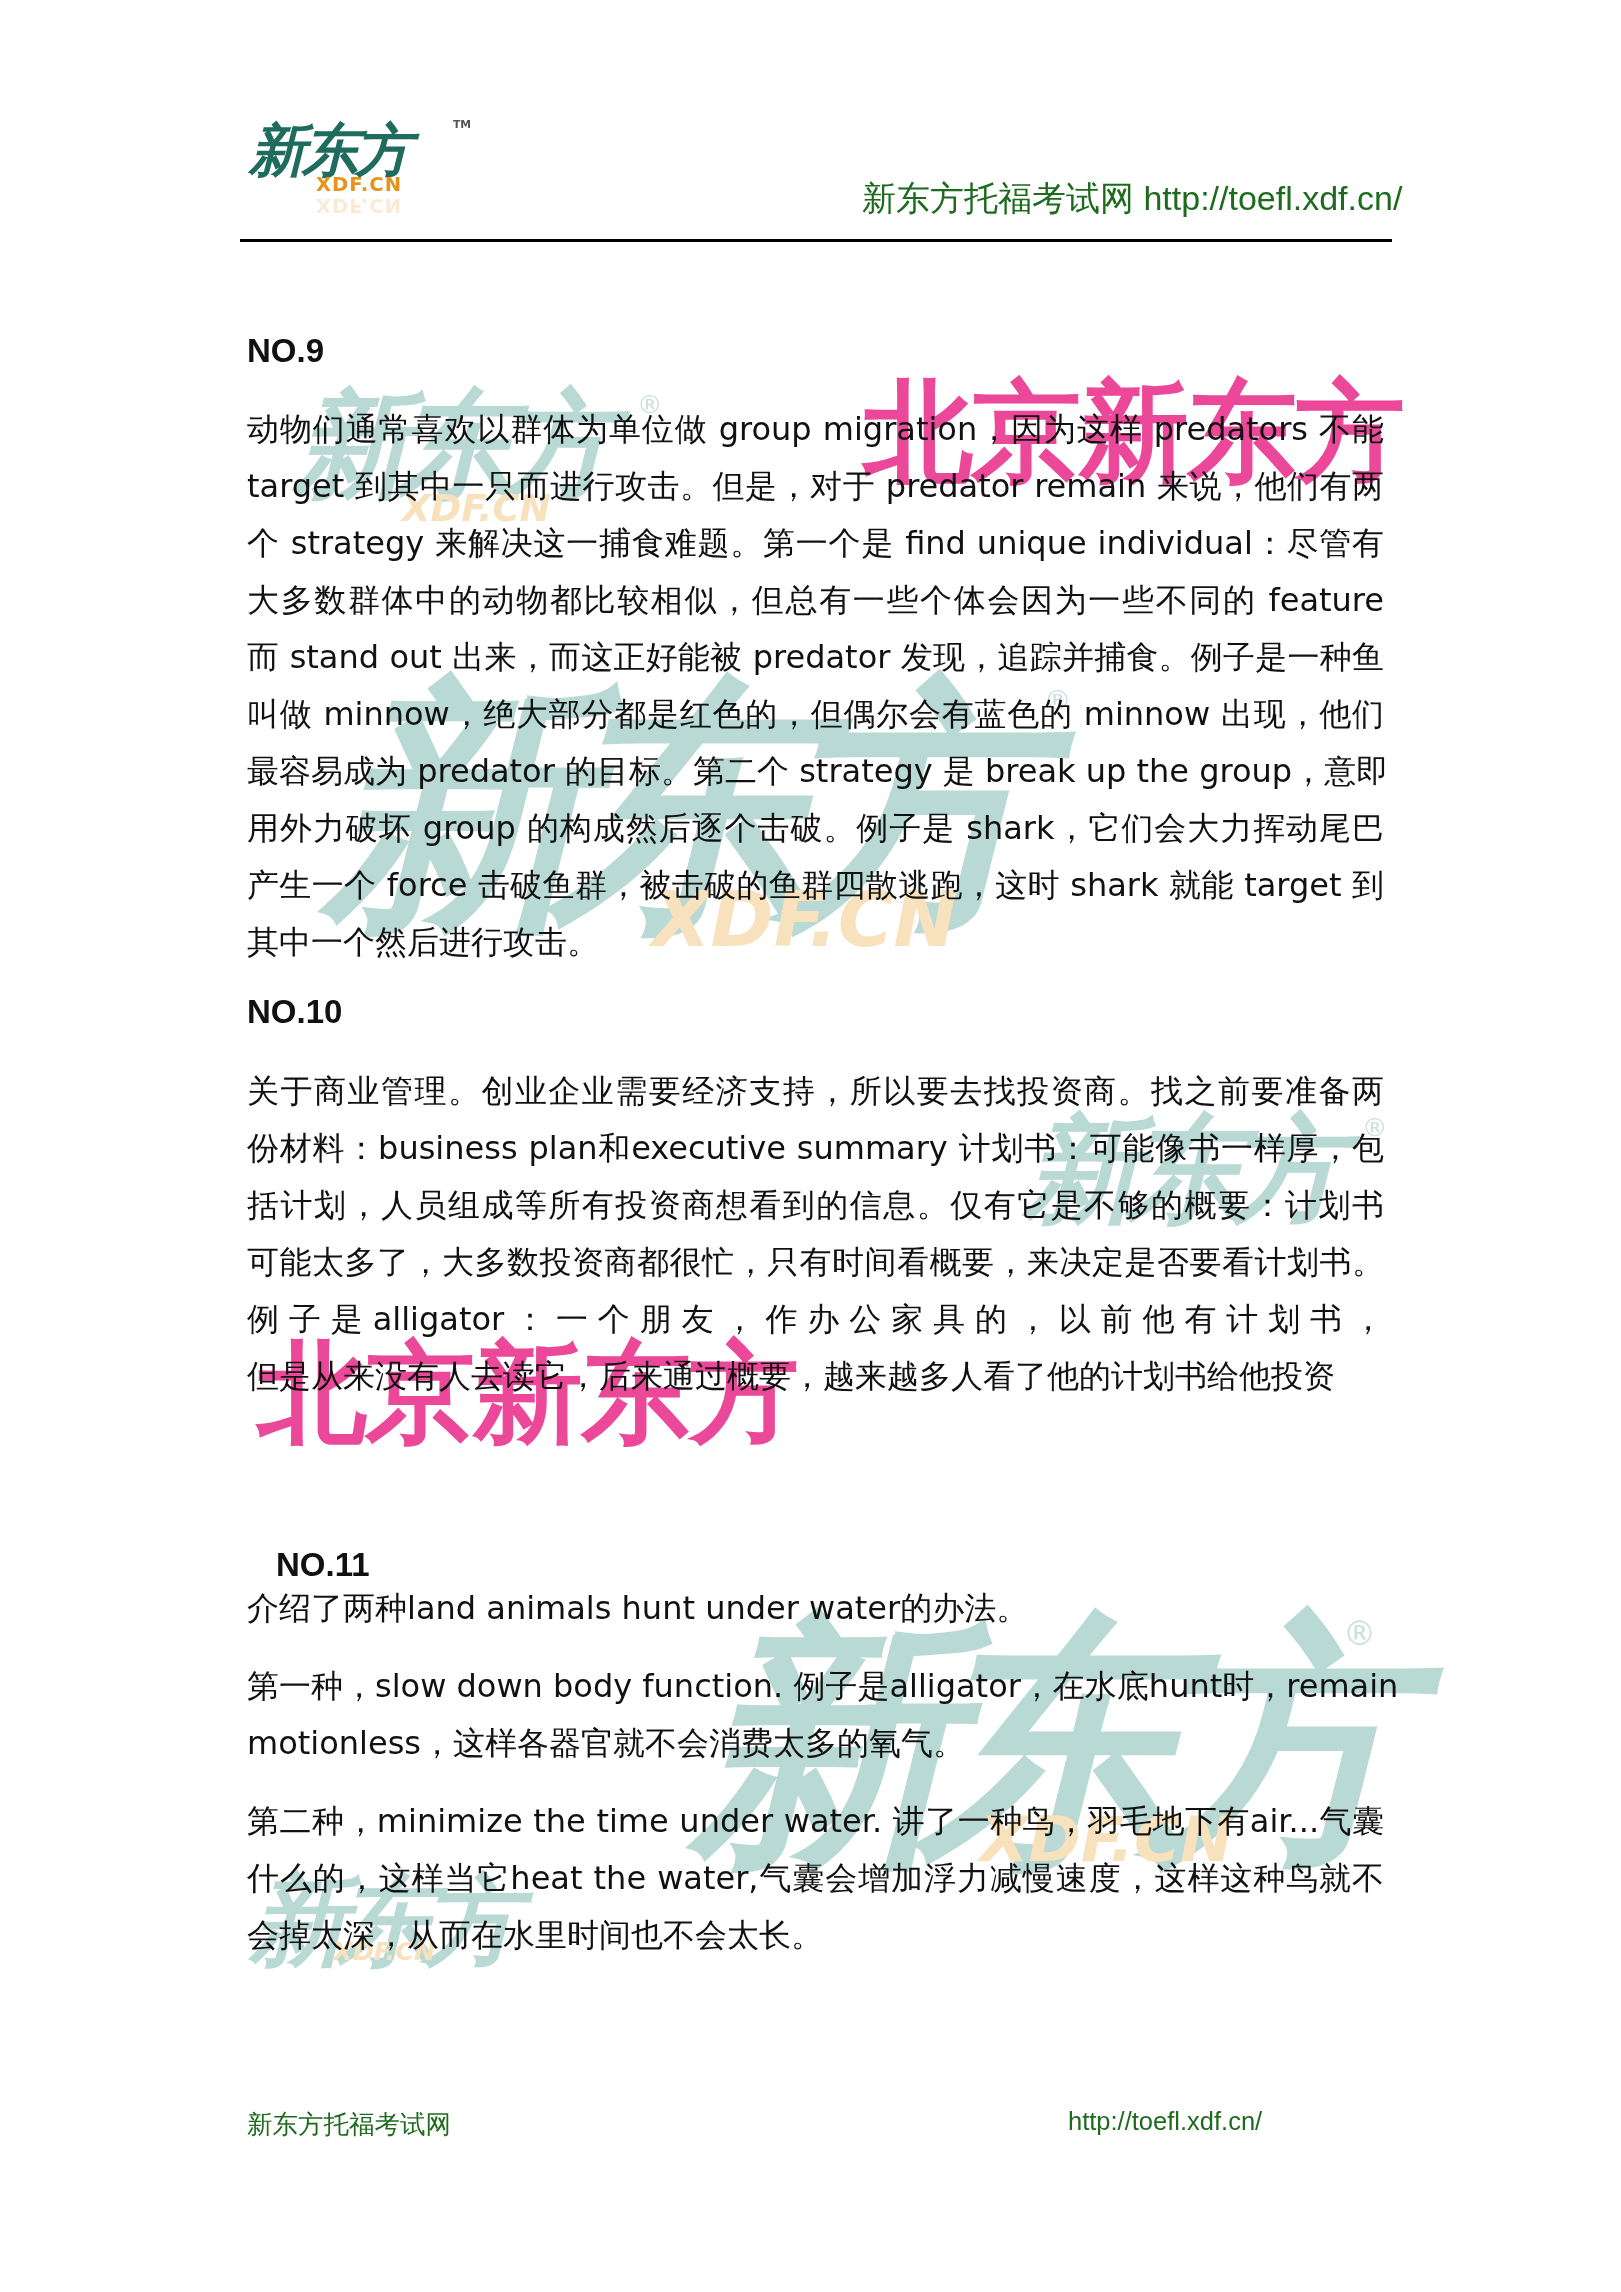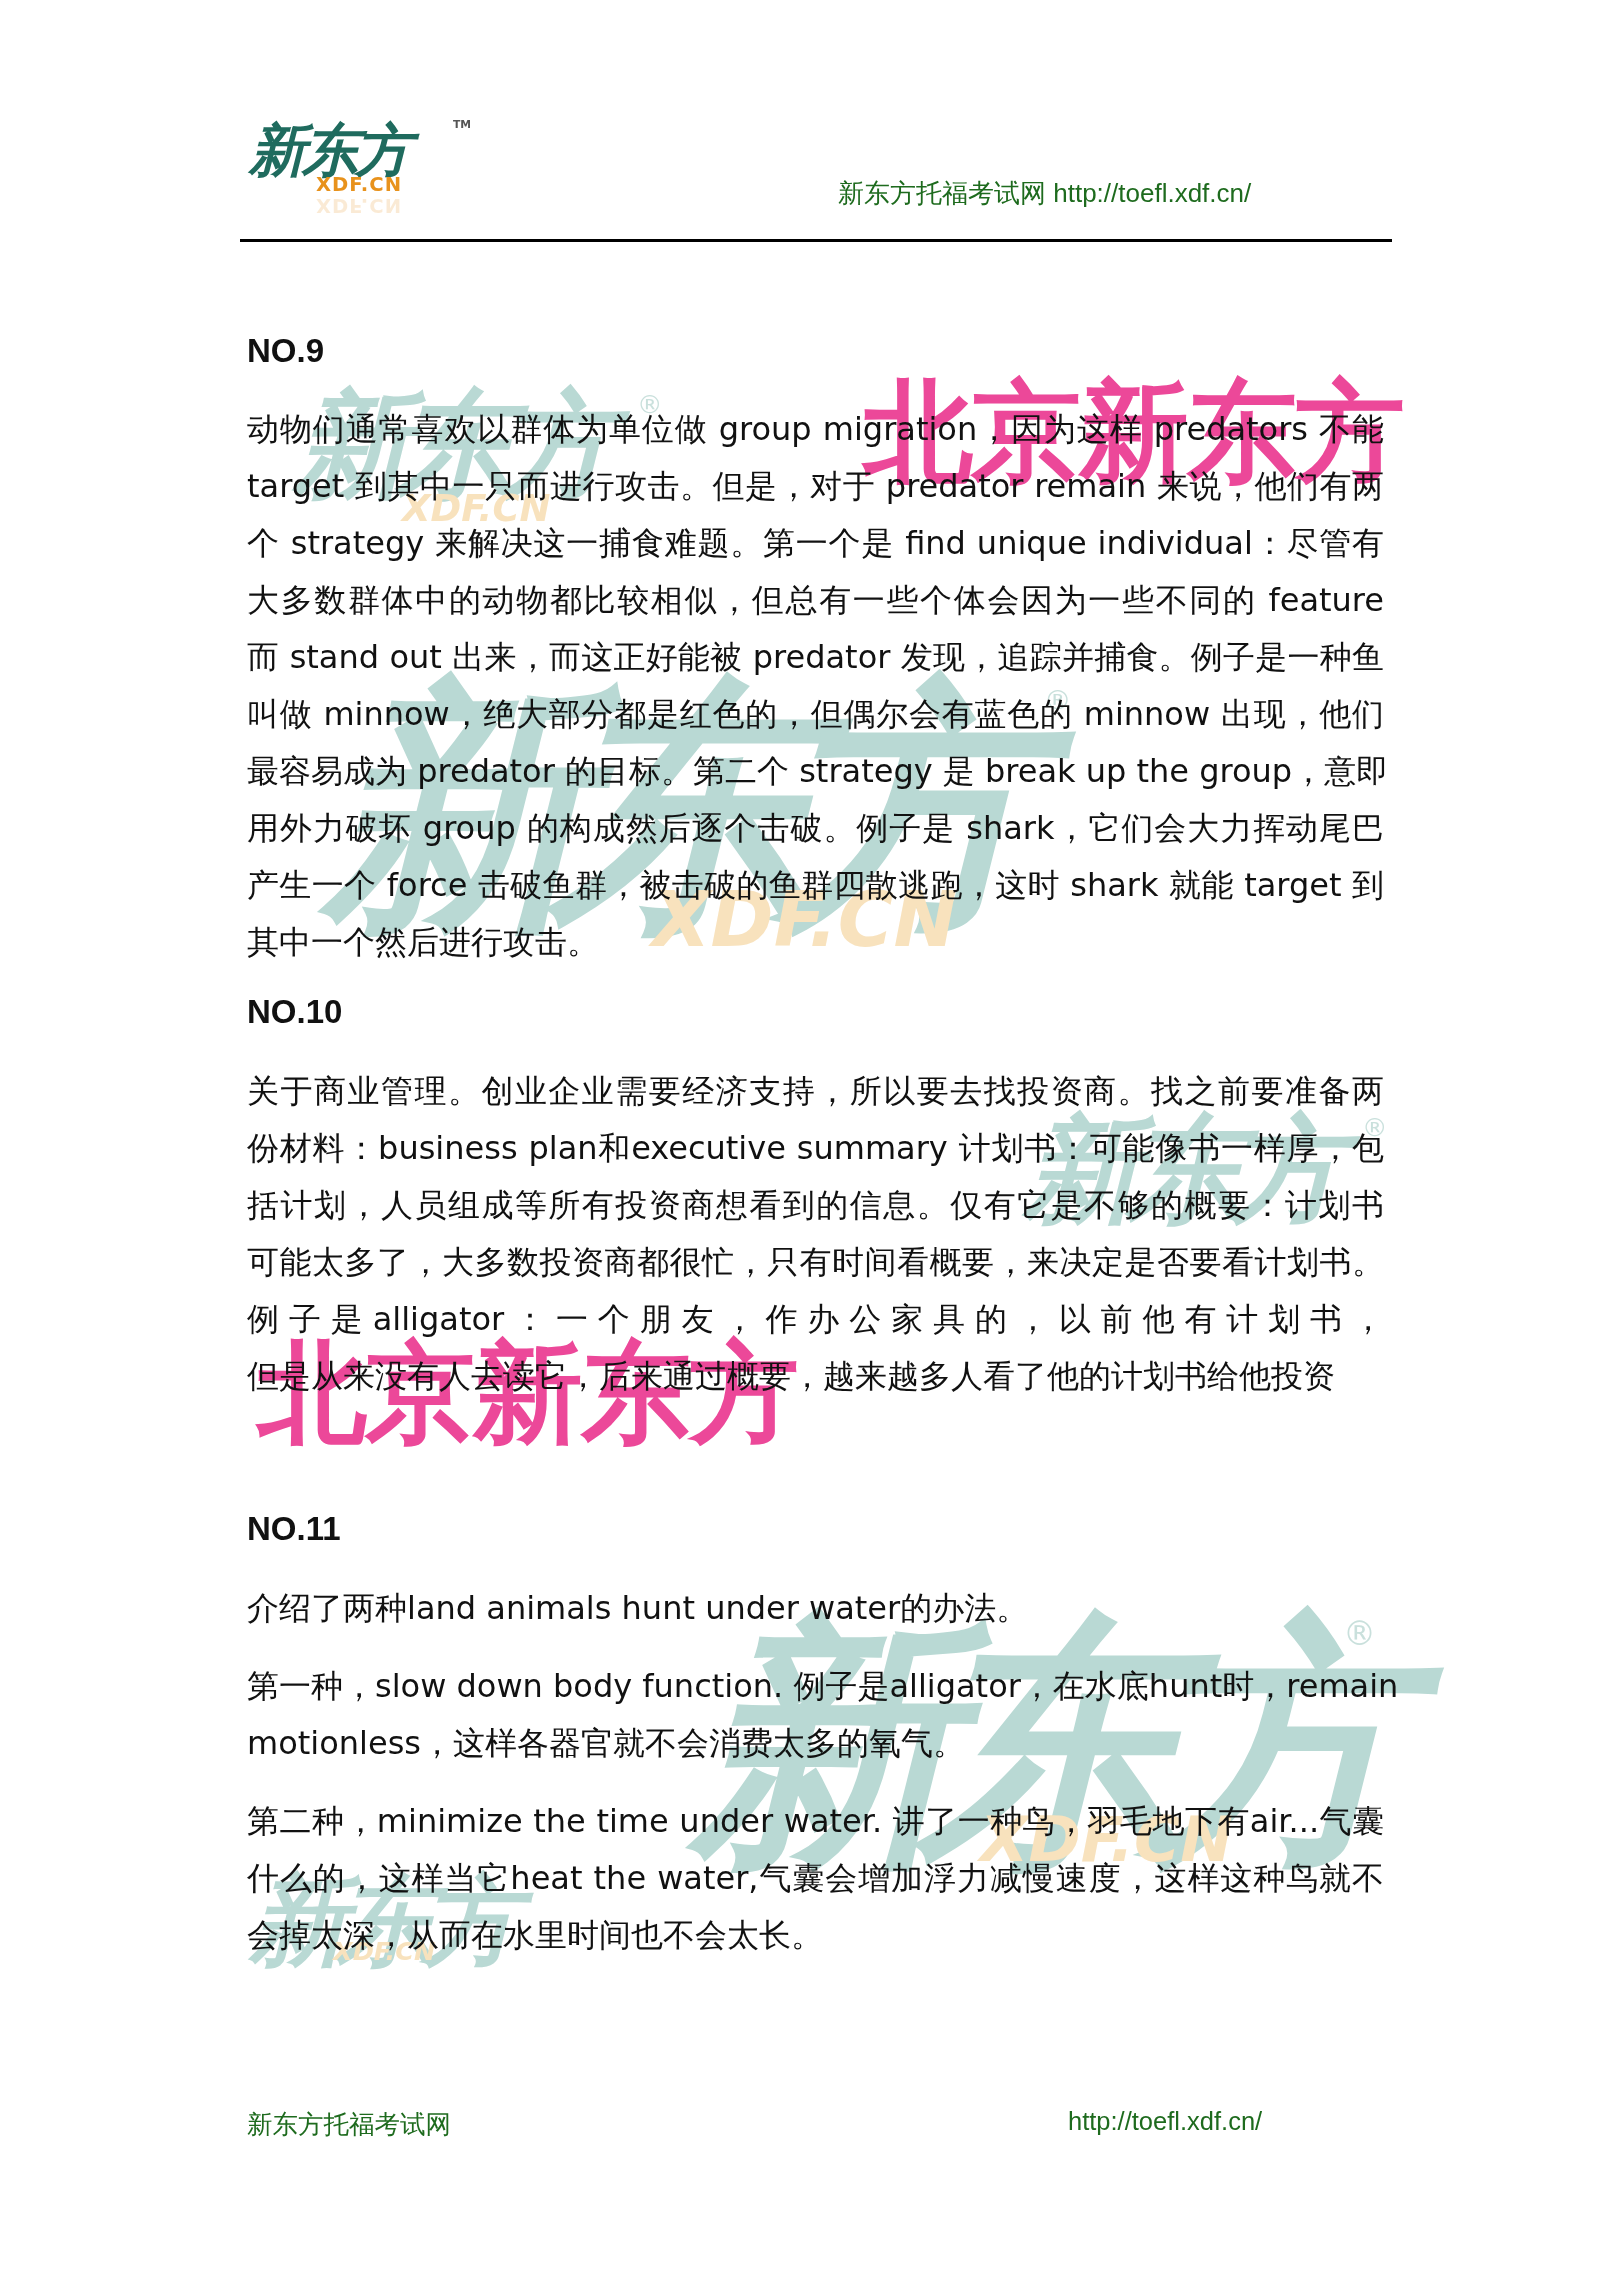--- a/index.html
+++ b/index.html
@@ -8,21 +8,21 @@
 
     
     .logo { position: absolute; left: 245px; top: 116px; width: 225px; height: 98px; }
     .logo .cn { position: absolute; left: 3.9px; top: 0; font-size: 57px; font-weight: bold; color: #1f6b5e;
                 letter-spacing: -3.9px; font-style: italic; line-height: 69px; }
     .logo .tm { position: absolute; left: 208px; top: 2px; font-size: 10.8px; color: #555; font-weight: bold; text-align: center; }
     .logo .en { position: absolute; left: 71px; top: 57px; font-size: 19.6px; font-weight: bold; color: #e8921c;
                 letter-spacing: 1px; }
     .logo .reflect { position: absolute; left: 71px; top: 78px; font-size: 19.6px; font-weight: bold; color: #e8921c;
                      opacity: 0.18; transform: scaleY(-1); letter-spacing: 1px; }
-    .header-site { position: absolute; left: 838px; top: 176px; font-size: 26px; color: #1e6b1e;
+    .header-site { position: absolute; left: 862px; top: 176px; font-size: 34px; color: #1e6b1e;
                    font-family: "Liberation Sans", sans-serif; white-space: nowrap; }
     .header-rule { position: absolute; left: 240px; top: 239px; width: 1152px; height: 2.9px; background: #000; }
 
     
     .wm { position: absolute; font-weight: bold; pointer-events: none; white-space: nowrap; line-height: 1; }
     .wm-teal { color: #b9d9d4; }
     .wm-orange { color: #f8e2bd; font-family: "DejaVu Sans", sans-serif; font-style: italic; }
     .wm-gray { color: #ec4899; }
     .wm-reg { color: #c9e0dc; font-weight: normal; }
 
@@ -93,21 +93,21 @@
   <h2 class="heading" style="top:669px;">NO.10</h2>
   <div class="para" style="top:740px;">
     <span class="line">关于商业管理。创业企业需要经济支持，所以要去找投资商。找之前要准备两</span>
     <span class="line">份材料：business plan和executive summary 计划书：可能像书一样厚，包</span>
     <span class="line">括计划，人员组成等所有投资商想看到的信息。仅有它是不够的概要：计划书</span>
     <span class="line">可能太多了，大多数投资商都很忙，只有时间看概要，来决定是否要看计划书。</span>
     <span class="line">例子是alligator：一个朋友，作办公家具的，以前他有计划书，</span>
     <span class="line last">但是从来没有人去读它，后来通过概要，越来越多人看了他的计划书给他投资</span>
   </div>
 
-  <h2 class="heading" style="top:1186px;">NO.11</h2>
+  <h2 class="heading" style="top:1222px;margin-left:29px;">NO.11</h2>
   <div class="para" style="top:1257px;">
     <span class="line last">介绍了两种land animals hunt under water的办法。</span>
   </div>
   <div class="para" style="top:1335px;">
     <span class="line">第一种，slow down body function. 例子是alligator，在水底hunt时，remain</span>
     <span class="line last">motionless，这样各器官就不会消费太多的氧气。</span>
   </div>
   <div class="para" style="top:1470px;">
     <span class="line">第二种，minimize the time under water. 讲了一种鸟，羽毛地下有air...气囊</span>
     <span class="line">什么的，这样当它heat  the  water,气囊会增加浮力减慢速度，这样这种鸟就不</span>

